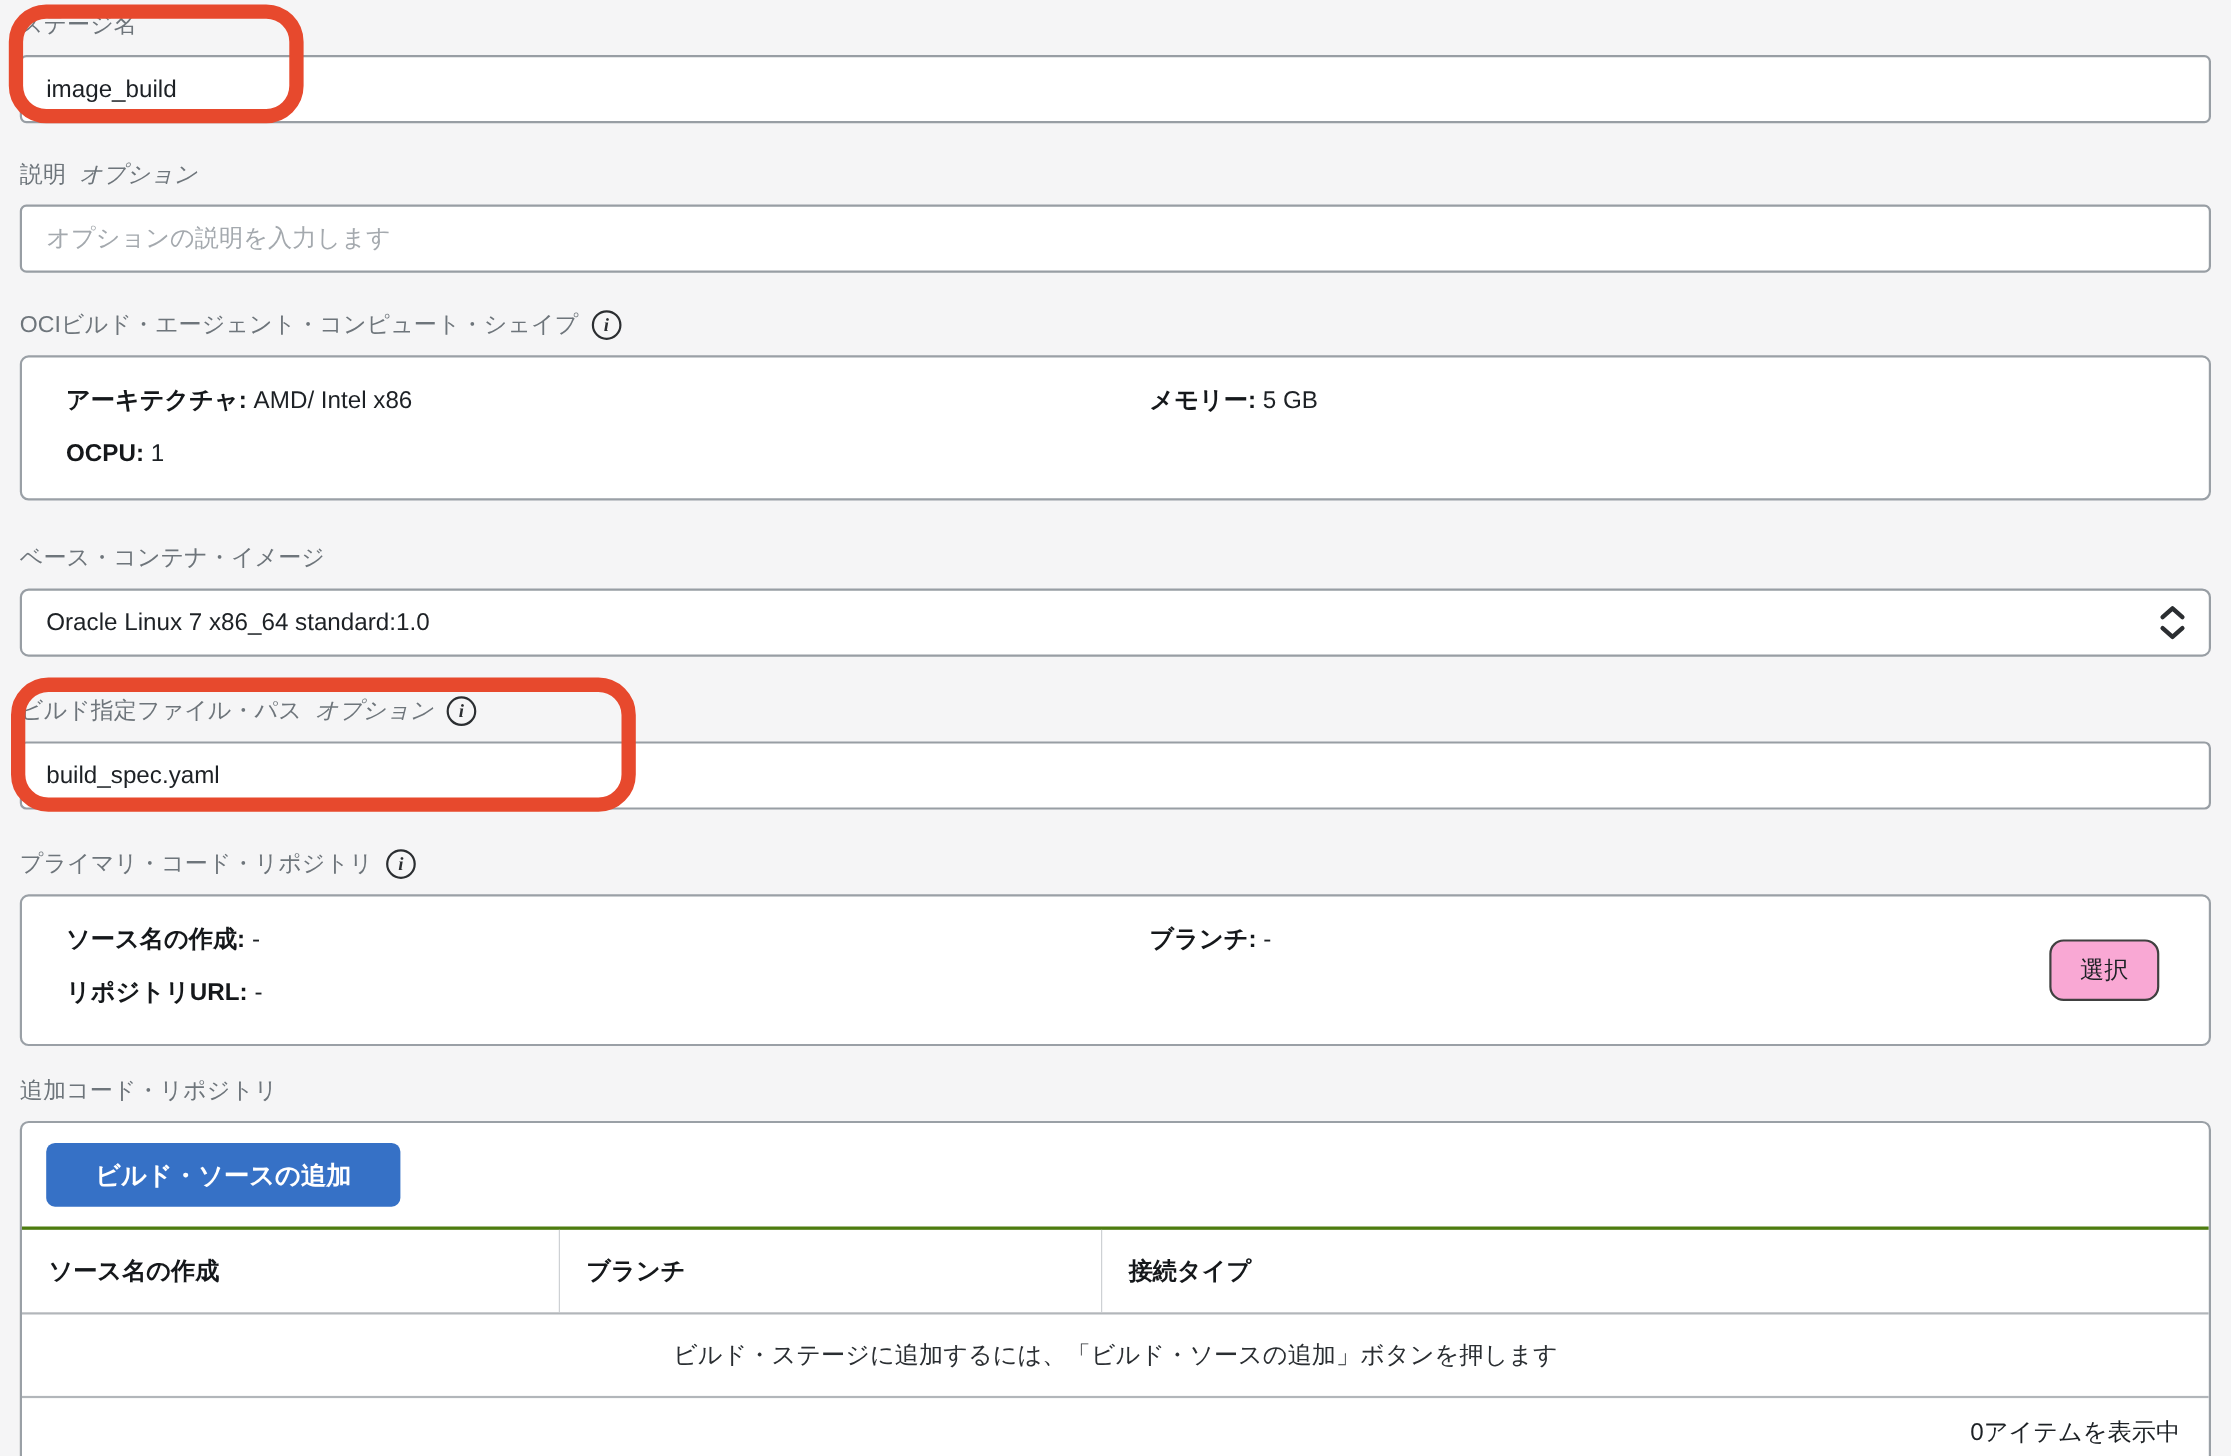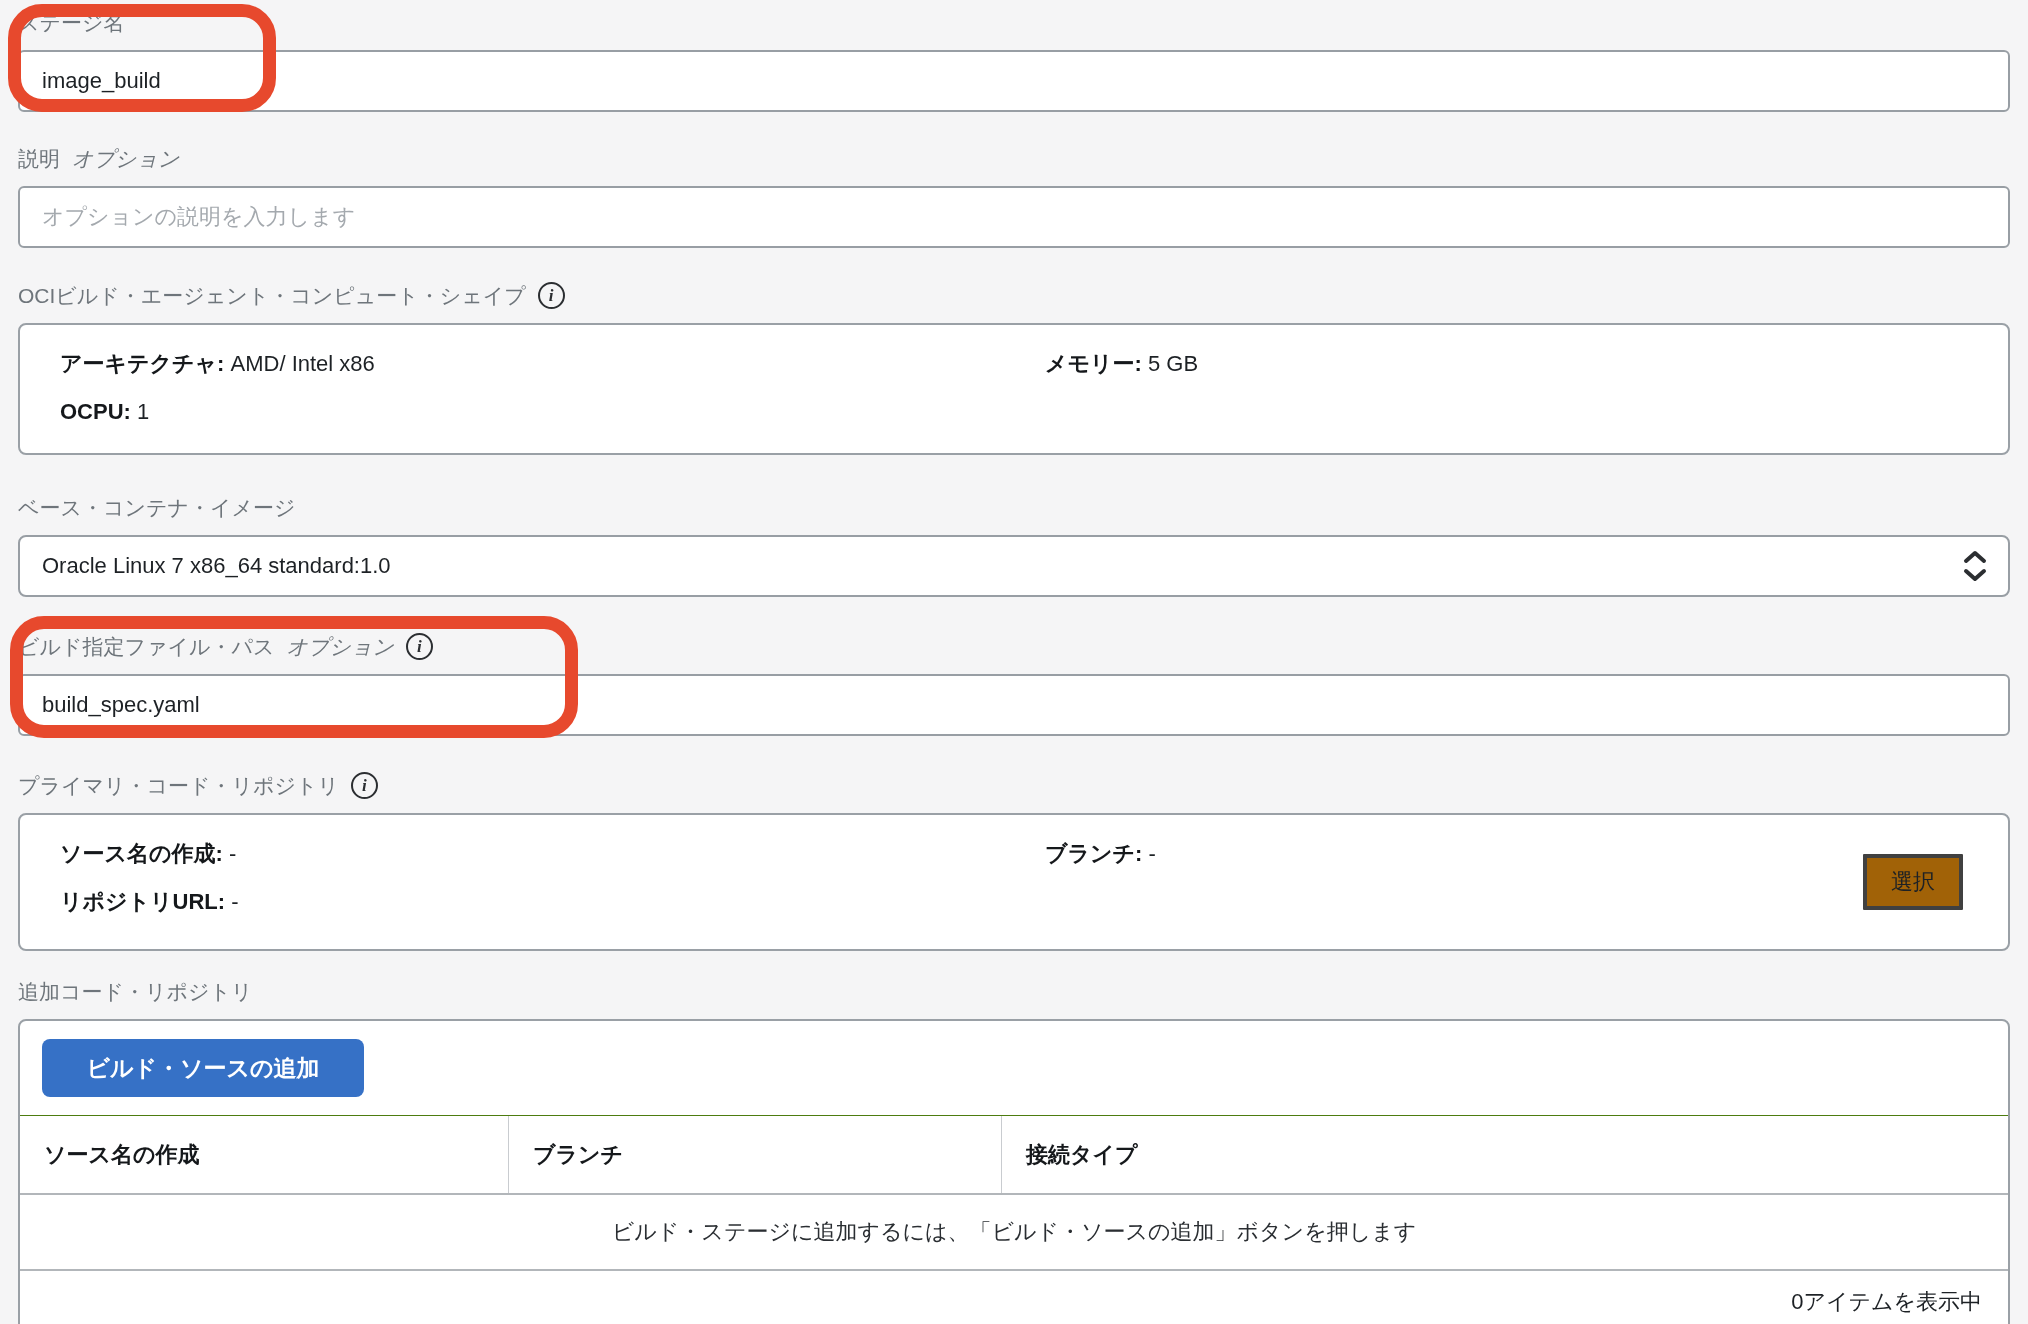--- a/index.html
+++ b/index.html
@@ -53,40 +53,40 @@
   .shape-row { display: grid; grid-template-columns: 985px 1fr; margin-bottom: 20px; }
   .kv { font-size: 22px; }
   .kv b { font-weight: bold; color: #15181b; }
   .kv span.val { font-weight: normal; color: #1d2125; }
 
   .repo-box { height: 138px; padding: 24px 0 0 40px; position: relative; }
   .repo-row { display: grid; grid-template-columns: 985px 1fr; margin-bottom: 18px; }
   .select-btn {
     position: absolute; right: 45px; top: 50%; transform: translateY(-50%);
     width: 100px; height: 56px;
-    background: #a16207; border: 4px solid #404040; border-radius: 1px;
+    background: #f9a8d4; border: 2px solid #404040; border-radius: 13px;
     font-size: 22px; color: #1d2125; font-family: inherit; cursor: pointer;
   }
 
   
   .table-box {
     width: 1992px; background: #fff;
     border: 2px solid #9aa0a6; border-radius: 8px;
     overflow: hidden;
   }
   .action-row { height: 94px; display: flex; align-items: center; padding-left: 22px; }
   .add-btn {
     width: 322px; height: 58px;
     background: #3671c6; color: #ffffff; border: none; border-radius: 8px;
     font-size: 23px; font-family: inherit; cursor: pointer; font-weight: bold;
   }
   .header-row {
     height: 80px; display: grid;
     grid-template-columns: 24.6% 24.8% 24% 26.6%;
-    border-top: 1px solid #4d7c0f; border-bottom: 2px solid #b2b6ba;
+    border-top: 3px solid #4d7c0f; border-bottom: 2px solid #b2b6ba;
   }
   .header-cell {
     display: flex; align-items: center; padding-left: 24px;
     font-size: 22px; font-weight: bold; color: #15181b;
     border-right: 1px solid #c9ccd0;
   }
   .header-cell:last-child { border-right: none; }
   .empty-row {
     height: 76px; display: flex; align-items: center; justify-content: center;
     font-size: 22px; color: #2a2e32;

